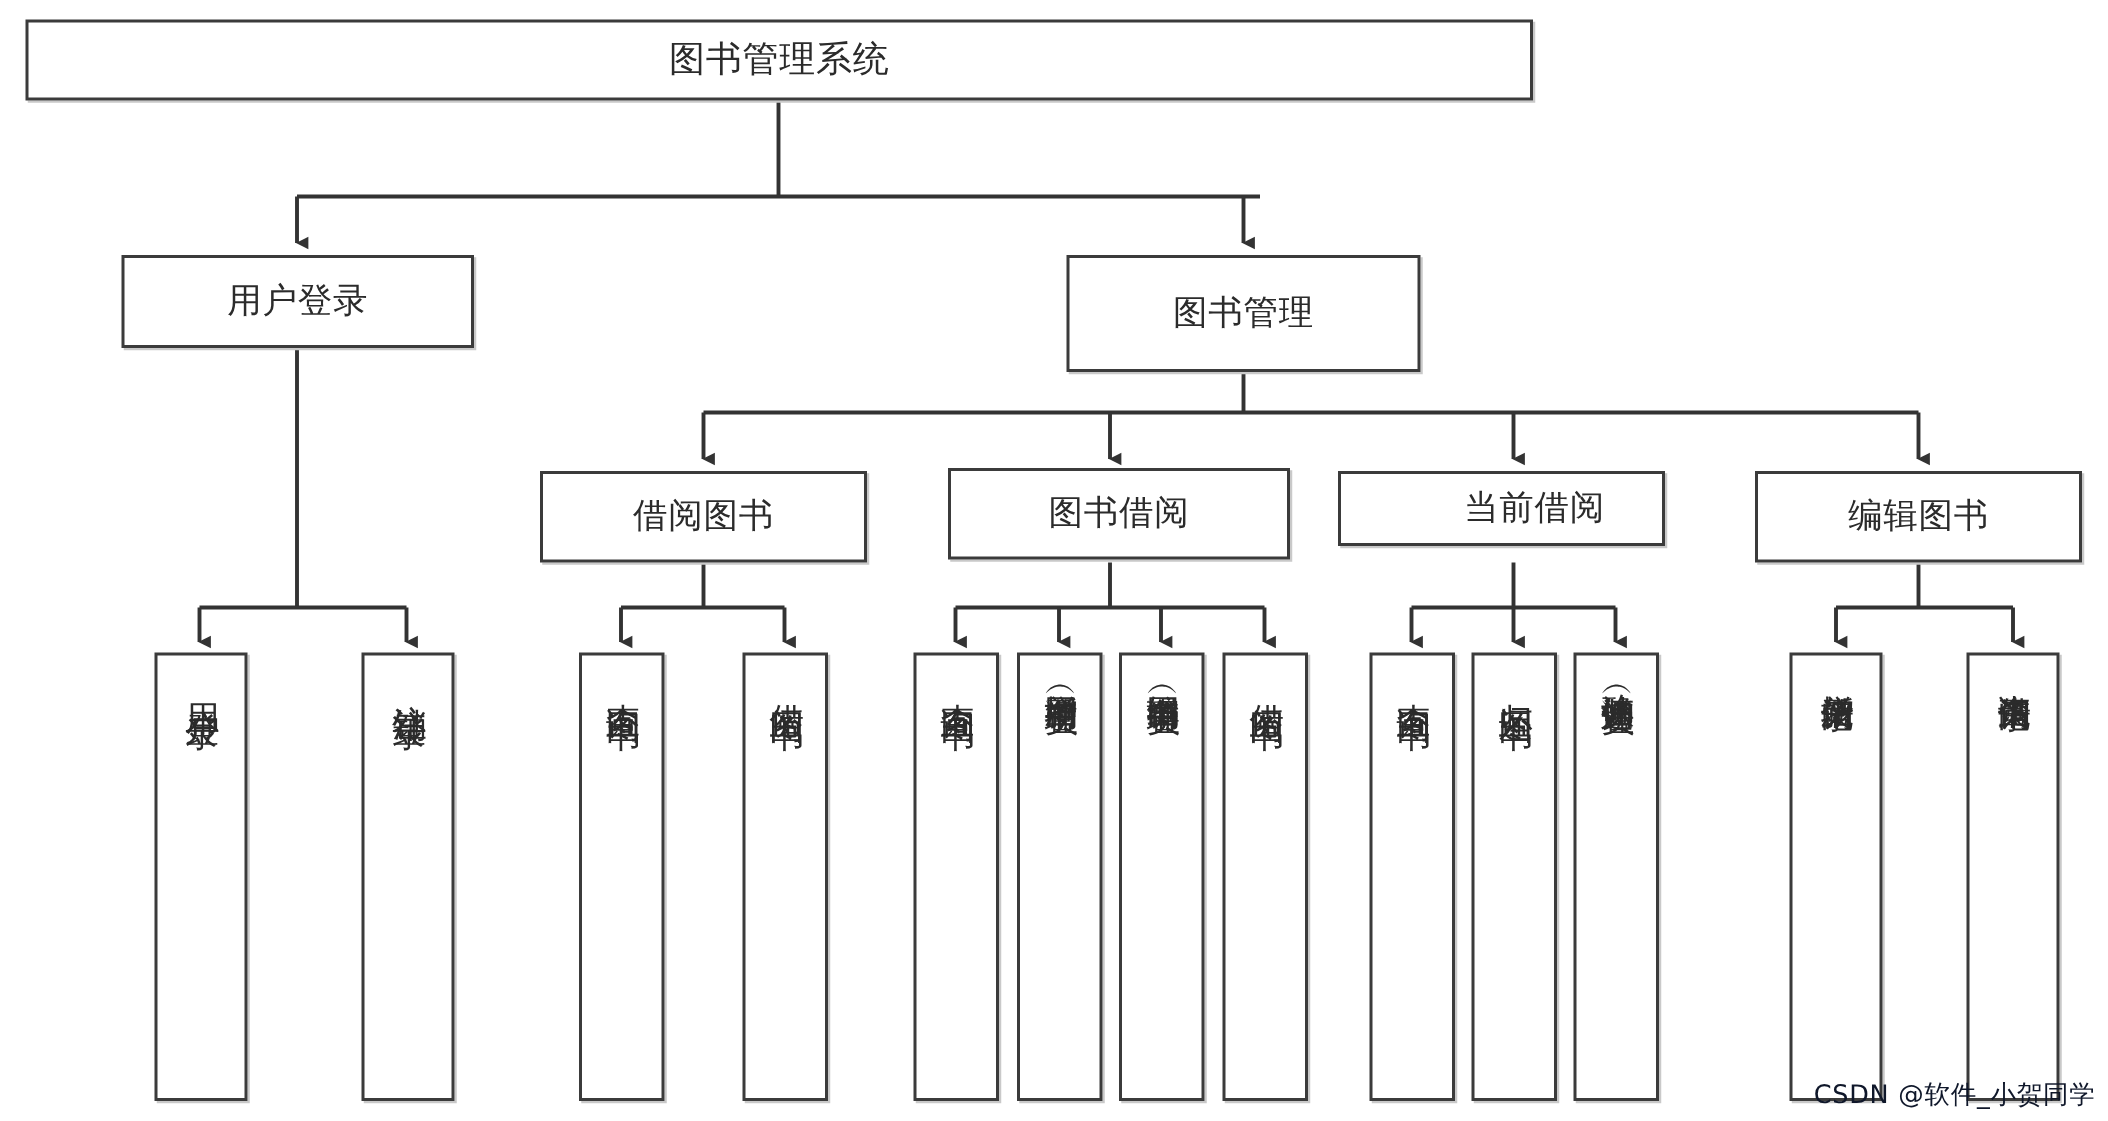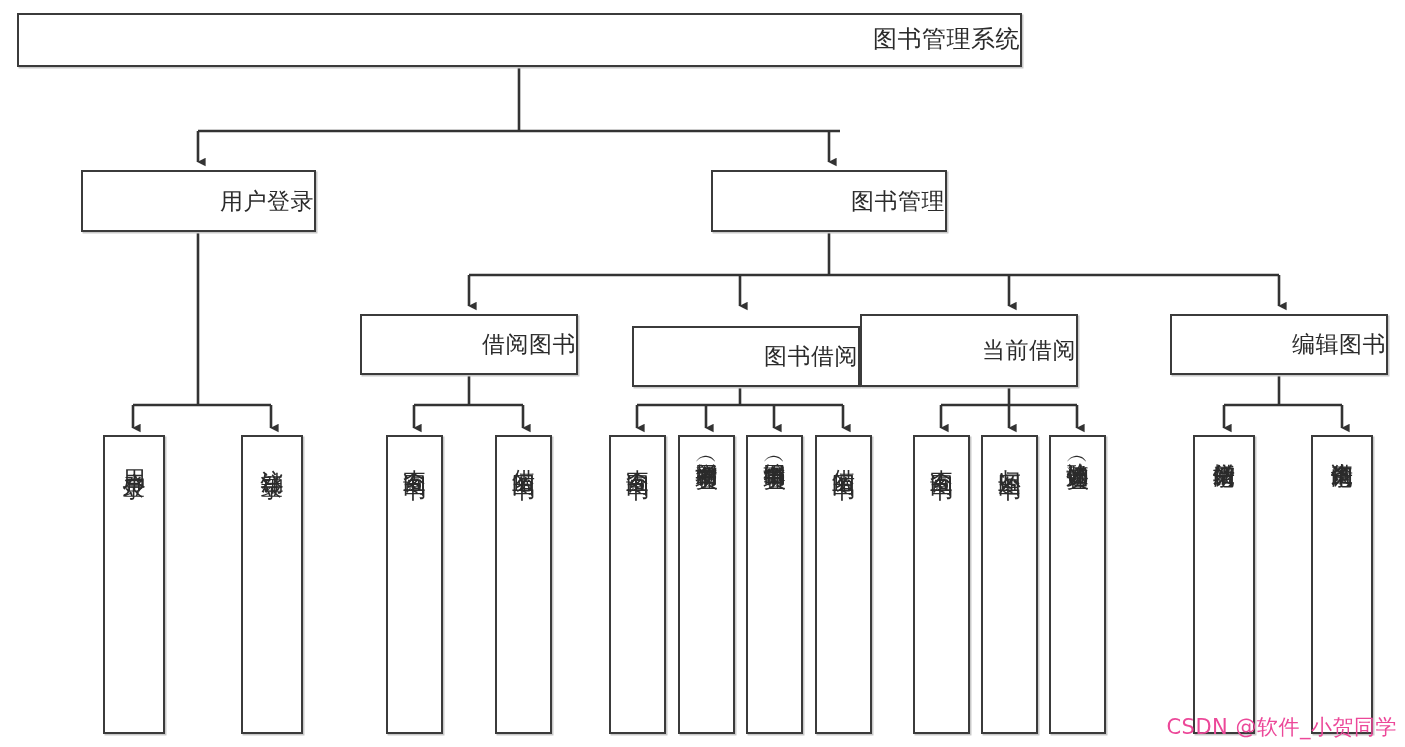--- a/index.html
+++ b/index.html
@@ -27,21 +27,21 @@
     pointer-events: none;
   }
   .node {
     position: absolute;
     box-sizing: border-box;
     background: #ffffff;
     border: 2px solid #3b3b3b;
     box-shadow: 1.5px 1.5px 0 0 #c9c9c9;
     display: flex;
     align-items: center;
-    justify-content: flex-end;
+    justify-content: center;
     z-index: 2;
   }
   .node-label {
     color: #2b2b2b;
     letter-spacing: 0.5px;
     white-space: nowrap;
     line-height: 1.05;
   }
   .node.horizontal .node-label {
     font-size: 23px;
@@ -66,22 +66,22 @@
     padding-top: 8px;
   }
   .node.vertical.tall-text .node-label {
     font-size: 22px;
     letter-spacing: 1px;
   }
   #watermark {
     position: absolute;
     right: 8px;
     bottom: 6px;
-    font-size: 21px;
-    color: #ec4899;
+    font-size: 17px;
+    color: #0f172a;
     letter-spacing: 0.5px;
     z-index: 5;
     white-space: nowrap;
   }
 </style>
 </head>
 <body>
 
 <div id="diagram-canvas">
 
@@ -136,33 +136,33 @@
   </svg>
 
   <div class="node root horizontal" style="left:17px; top:13px; width:1005px; height:54px;">
     <span class="node-label">图书管理系统</span>
   </div>
 
   <div class="node horizontal" style="left:81px; top:170px; width:235px; height:62px;">
     <span class="node-label">用户登录</span>
   </div>
 
-  <div class="node horizontal" style="left:711px; top:170px; width:236px; height:62px;">
+  <div class="node horizontal" style="left:711px; top:170px; width:236px; height:78px;">
     <span class="node-label">图书管理</span>
   </div>
 
   <div class="node horizontal" style="left:360px; top:314px; width:218px; height:61px;">
     <span class="node-label">借阅图书</span>
   </div>
 
-  <div class="node horizontal" style="left:632px; top:326px; width:228px; height:61px;">
+  <div class="node horizontal" style="left:632px; top:312px; width:228px; height:61px;">
     <span class="node-label">图书借阅</span>
   </div>
 
-  <div class="node horizontal" style="left:860px; top:314px; width:218px; height:73px;padding-left:44px;">
+  <div class="node horizontal" style="left:892px; top:314px; width:218px; height:50px;padding-left:44px;">
     <span class="node-label">当前借阅</span>
   </div>
 
   <div class="node horizontal" style="left:1170px; top:314px; width:218px; height:61px;">
     <span class="node-label">编辑图书</span>
   </div>
 
   <div class="node vertical" style="left:103px; top:435px; width:62px; height:299px;">
     <span class="node-label">用户登录</span>
   </div>

